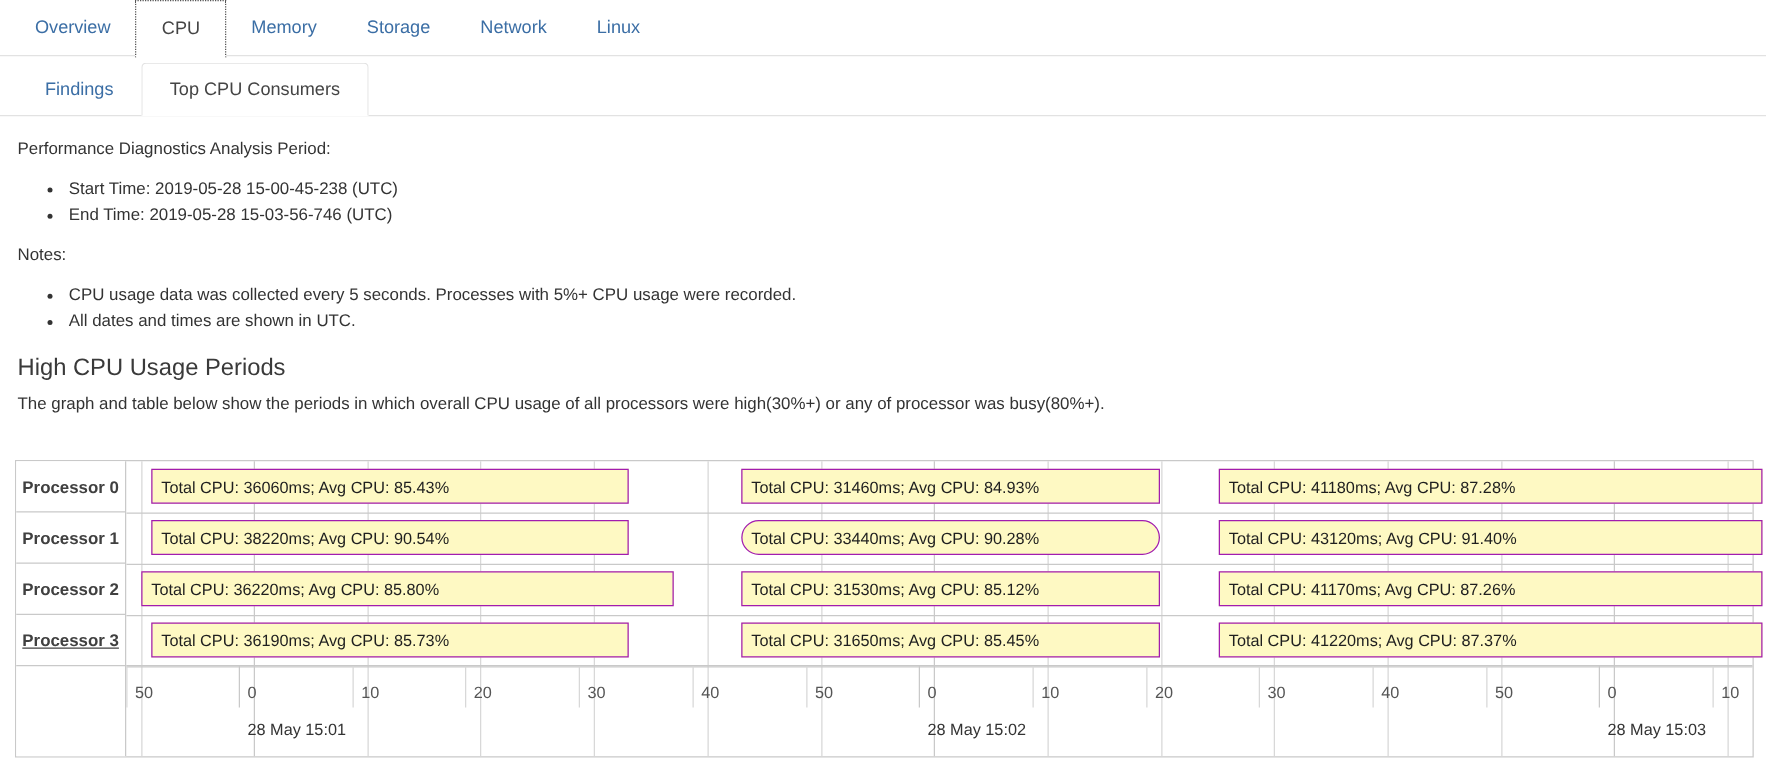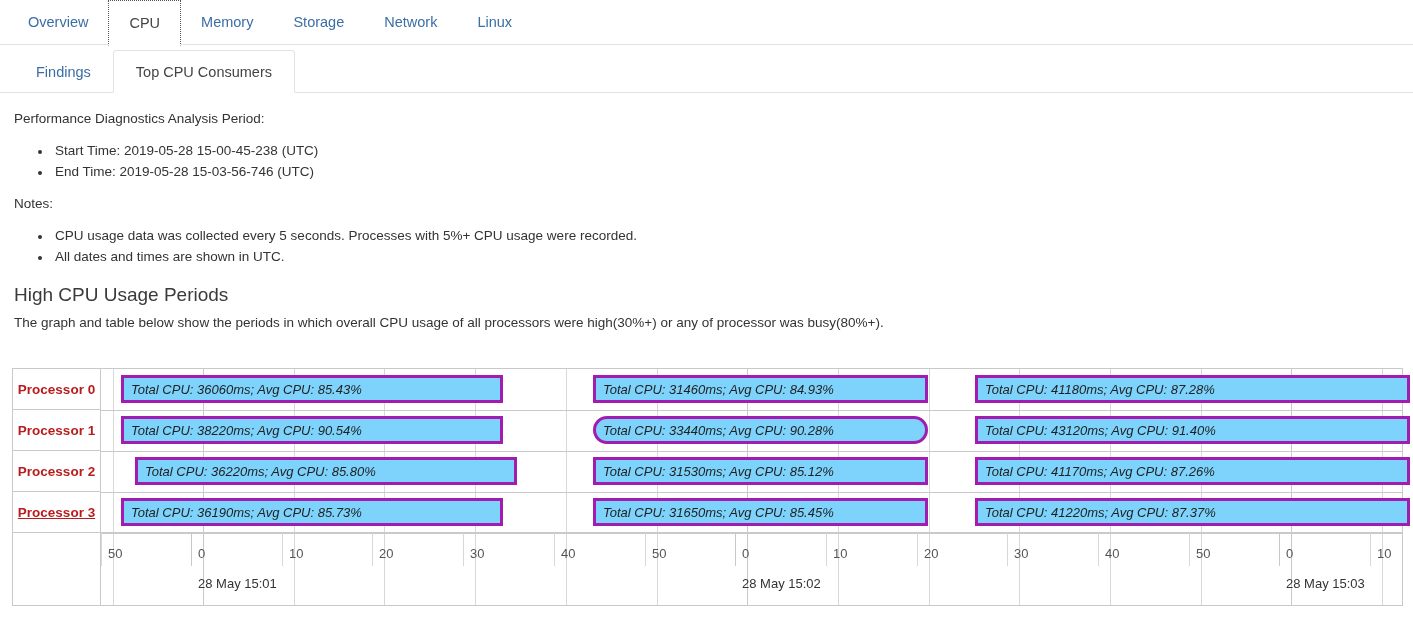--- a/index.html
+++ b/index.html
@@ -157,21 +157,21 @@
   .row-label {
     position: absolute;
     left: 0;
     width: 100%;
     height: 41px;
     display: flex;
     align-items: center;
     justify-content: center;
     font-size: 13.5px;
     font-weight: bold;
-    color: #b91c1c;
+    color: #404040;
     box-sizing: border-box;
     border-bottom: 1px solid #c9c9c9;
   }
   .gridline {
     position: absolute;
     top: 0;
     width: 1px;
     height: 100%;
     background: #d8d8d8;
   }
@@ -179,33 +179,32 @@
   .rowline {
     position: absolute;
     left: 0;
     width: 100%;
     height: 1px;
     background: #c9c9c9;
   }
   .bar {
     position: absolute;
     height: 28px;
-    background: #7dd3fc;
-    border: 3px solid #a21caf;
+    background: #fef9c3;
+    border: 1px solid #a21caf;
     box-sizing: border-box;
     display: flex;
     align-items: center;
     padding-left: 7px;
     font-size: 13px;
     color: #1f1f1f;
     white-space: nowrap;
     overflow: hidden;
     z-index: 2;
     cursor: pointer;
-    font-style: italic;
   }
 
   
   .axis {
     position: absolute;
     left: 0;
     width: 100%;
     height: 73px;
     bottom: 0;
   }
@@ -287,21 +286,21 @@
       <div class="rowline" style="top: 41px;"></div>
       <div class="rowline" style="top: 82px;"></div>
       <div class="rowline" style="top: 123px;"></div>
       <div class="rowline" style="top: 164px;"></div>
       <div class="bar" style="left: 20px; width: 382px; top: 6px;">Total CPU: 36060ms; Avg CPU: 85.43%</div>
       <div class="bar" style="left: 492px; width: 335px; top: 6px;">Total CPU: 31460ms; Avg CPU: 84.93%</div>
       <div class="bar" style="left: 874px; width: 435px; top: 6px;">Total CPU: 41180ms; Avg CPU: 87.28%</div>
       <div class="bar" style="left: 20px; width: 382px; top: 47px;">Total CPU: 38220ms; Avg CPU: 90.54%</div>
       <div class="bar" style="left: 492px; width: 335px; top: 47px; border-radius: 14px;">Total CPU: 33440ms; Avg CPU: 90.28%</div>
       <div class="bar" style="left: 874px; width: 435px; top: 47px;">Total CPU: 43120ms; Avg CPU: 91.40%</div>
-      <div class="bar" style="left: 34px; width: 382px; top: 88px;">Total CPU: 36220ms; Avg CPU: 85.80%</div>
+      <div class="bar" style="left: 12px; width: 426px; top: 88px;">Total CPU: 36220ms; Avg CPU: 85.80%</div>
       <div class="bar" style="left: 492px; width: 335px; top: 88px;">Total CPU: 31530ms; Avg CPU: 85.12%</div>
       <div class="bar" style="left: 874px; width: 435px; top: 88px;">Total CPU: 41170ms; Avg CPU: 87.26%</div>
       <div class="bar" style="left: 20px; width: 382px; top: 129px;">Total CPU: 36190ms; Avg CPU: 85.73%</div>
       <div class="bar" style="left: 492px; width: 335px; top: 129px;">Total CPU: 31650ms; Avg CPU: 85.45%</div>
       <div class="bar" style="left: 874px; width: 435px; top: 129px;">Total CPU: 41220ms; Avg CPU: 87.37%</div>
     </div>
   <div class="axis" id="time-axis">
       <div class="tick-label" style="left: 95px;">50</div>
       <div class="gridline" style="left: 88px; height: 34px;"></div>
       <div class="tick-label" style="left: 185px;">0</div>

